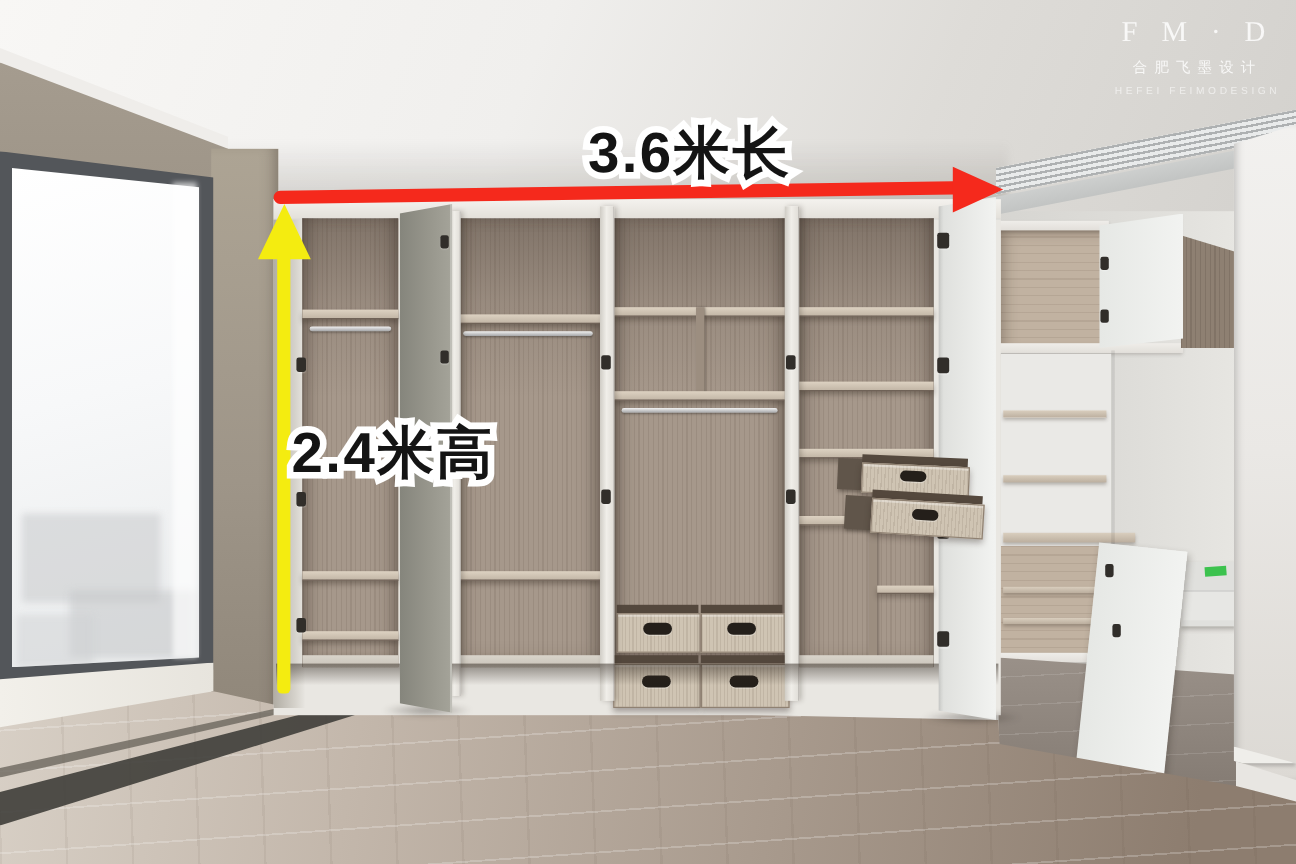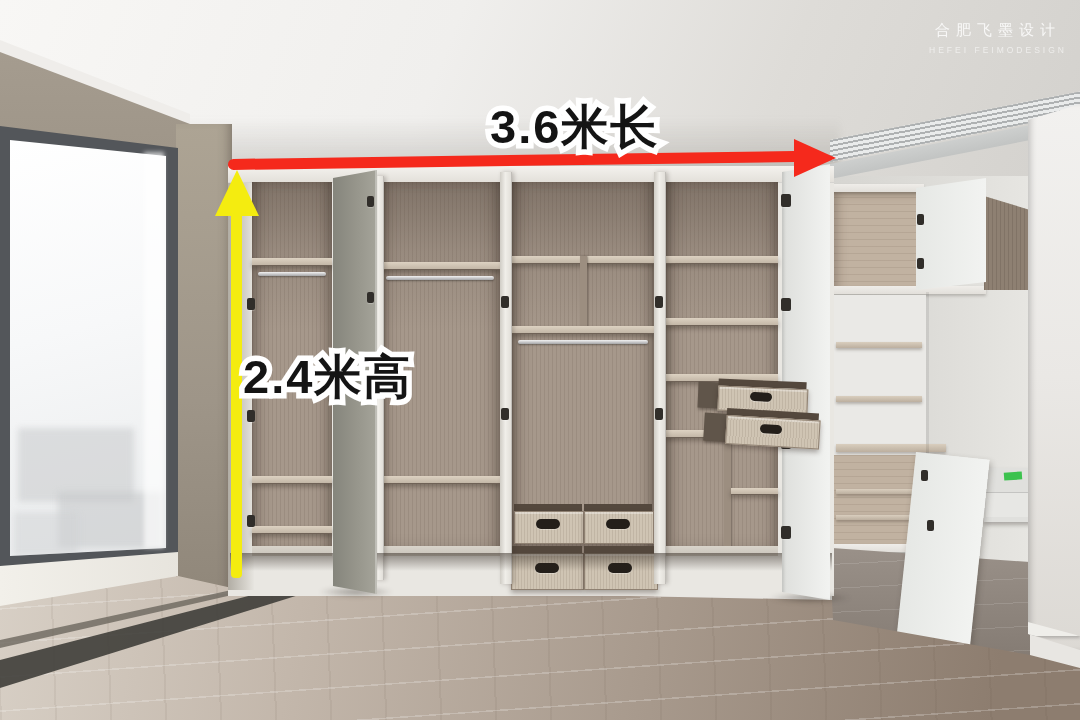--- a/index.html
+++ b/index.html
@@ -124,21 +124,21 @@
     border-left:22px solid transparent;border-right:22px solid transparent;
     border-bottom:46px solid var(--arrow-yellow,#f4ec10);}
   .dim-label{position:absolute;font-weight:bold;font-size:47px;letter-spacing:2px;white-space:nowrap;}
   .dim-label .stroke{position:absolute;left:0;top:0;color:var(--label-fill,#141414);
     -webkit-text-stroke:11px var(--label-stroke,#ffffff);
     text-shadow:0 0 2px #fff,0 0 4px #fff;}
   .dim-label .fill{position:relative;color:var(--label-fill,#141414);}
 
   .logo{left:916px;top:14px;width:164px;height:78px;text-align:center;color:rgba(255,255,255,.82);}
   .logo-l1{font-family:"Liberation Serif","DejaVu Serif",serif;font-size:24px;letter-spacing:7px;}
-  .logo-l2{font-size:15px;letter-spacing:6px;margin-top:7px;}
+  .logo-l2{font-size:12px;letter-spacing:6px;margin-top:7px;}
   .logo-l3{font-size:8.5px;letter-spacing:3px;margin-top:5px;opacity:.7;}
   .credit{left:44px;top:680px;font-size:16px;letter-spacing:1.5px;color:rgba(255,255,255,.65);}
 </style>
 </head>
 <body>
 
 <div id="stage">
 
   <div class="abs ceiling"></div>
   <div class="abs ceiling-shade"></div>
@@ -289,17 +289,18 @@
   <div class="dim-label" style="left:490px;top:96px;">
     <span class="stroke">3.6米长</span>
     <span class="fill">3.6米长</span>
   </div>
   <div class="dim-label" style="left:243px;top:346px;">
     <span class="stroke">2.4米高</span>
     <span class="fill">2.4米高</span>
   </div>
 
   <div class="abs logo">
+    <div class="logo-l1">F M · D</div>
     <div class="logo-l2">合肥飞墨设计</div>
     <div class="logo-l3">HEFEI FEIMODESIGN</div>
   </div>
 
 </div>
 
 </body></html>

